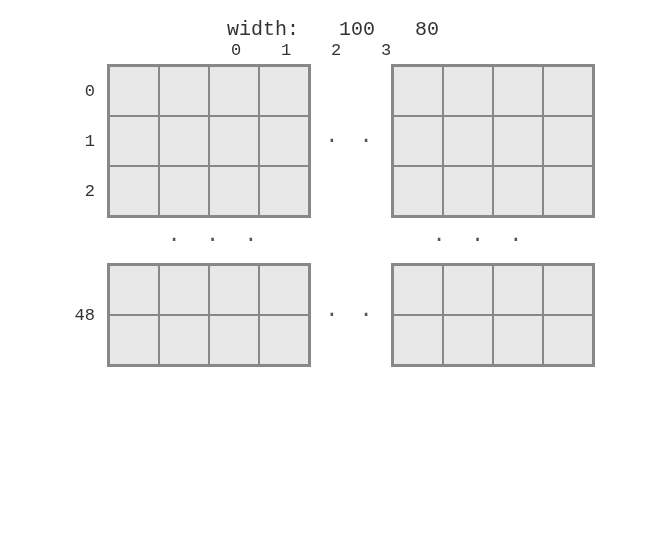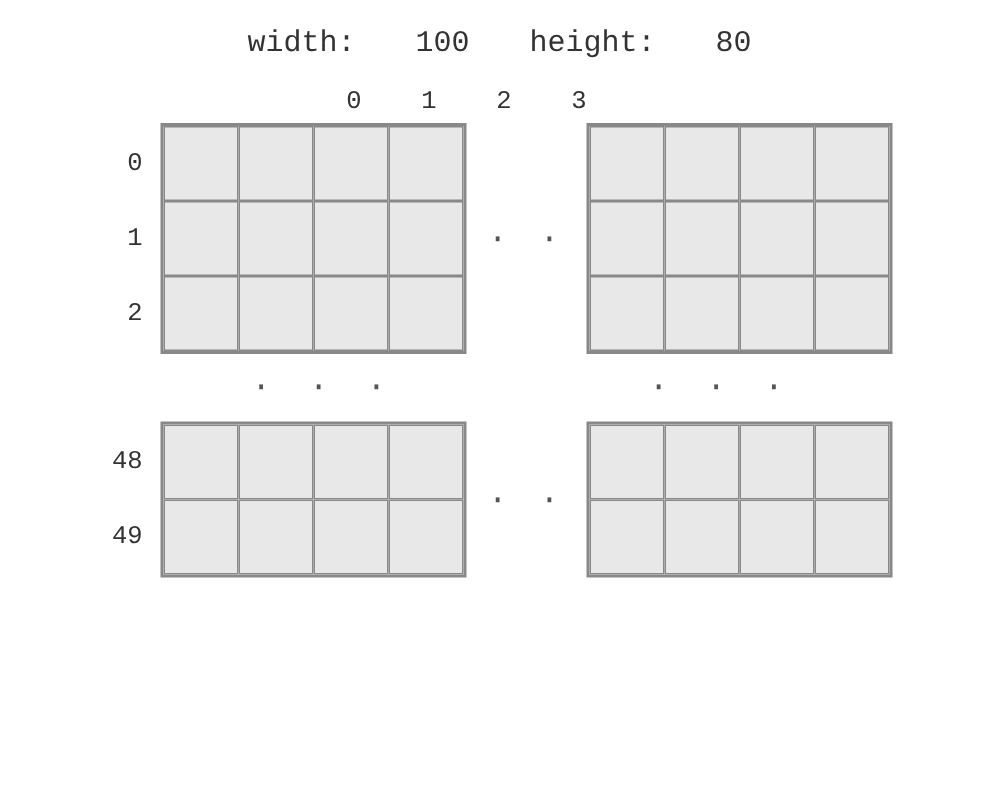--- a/index.html
+++ b/index.html
@@ -13,21 +13,20 @@
       align-items: center;
       justify-content: flex-start;
       padding: 18px 0 0 0;
     }
 
     .title-row {
       display: flex;
       gap: 40px;
       font-size: 20px;
       color: #333;
-      margin-bottom: 18px;
     }
 
     .diagram {
       display: flex;
       flex-direction: column;
       align-items: center;
       gap: 0px;
     }
 
     
@@ -146,21 +145,20 @@
       flex-direction: column;
       align-items: center;
     }
   </style>
 </head>
 <body>
 
 <div class="title-row">
   <span>width:</span>
   <span>100</span>
-  <span>height:</span>
   <span>80</span>
 </div>
 
 <div class="diagram">
 
   <div class="top-section">
 
     <div class="col-headers-row">
 
       <div style="min-width:36px;"></div>
@@ -218,21 +216,20 @@
   <div class="dots-section">
     <div class="dots-left">· · ·</div>
     <div class="dots-right">· · ·</div>
   </div>
 
   <div class="bottom-section">
     <div class="grids-row">
 
       <div class="row-labels">
         <div class="row-label">48</div>
-        <div class="row-label">49</div>
       </div>
 
       <div class="grid two-rows">
         <div class="cell"></div>
         <div class="cell"></div>
         <div class="cell"></div>
         <div class="cell"></div>
         <div class="cell"></div>
         <div class="cell"></div>
         <div class="cell"></div>

